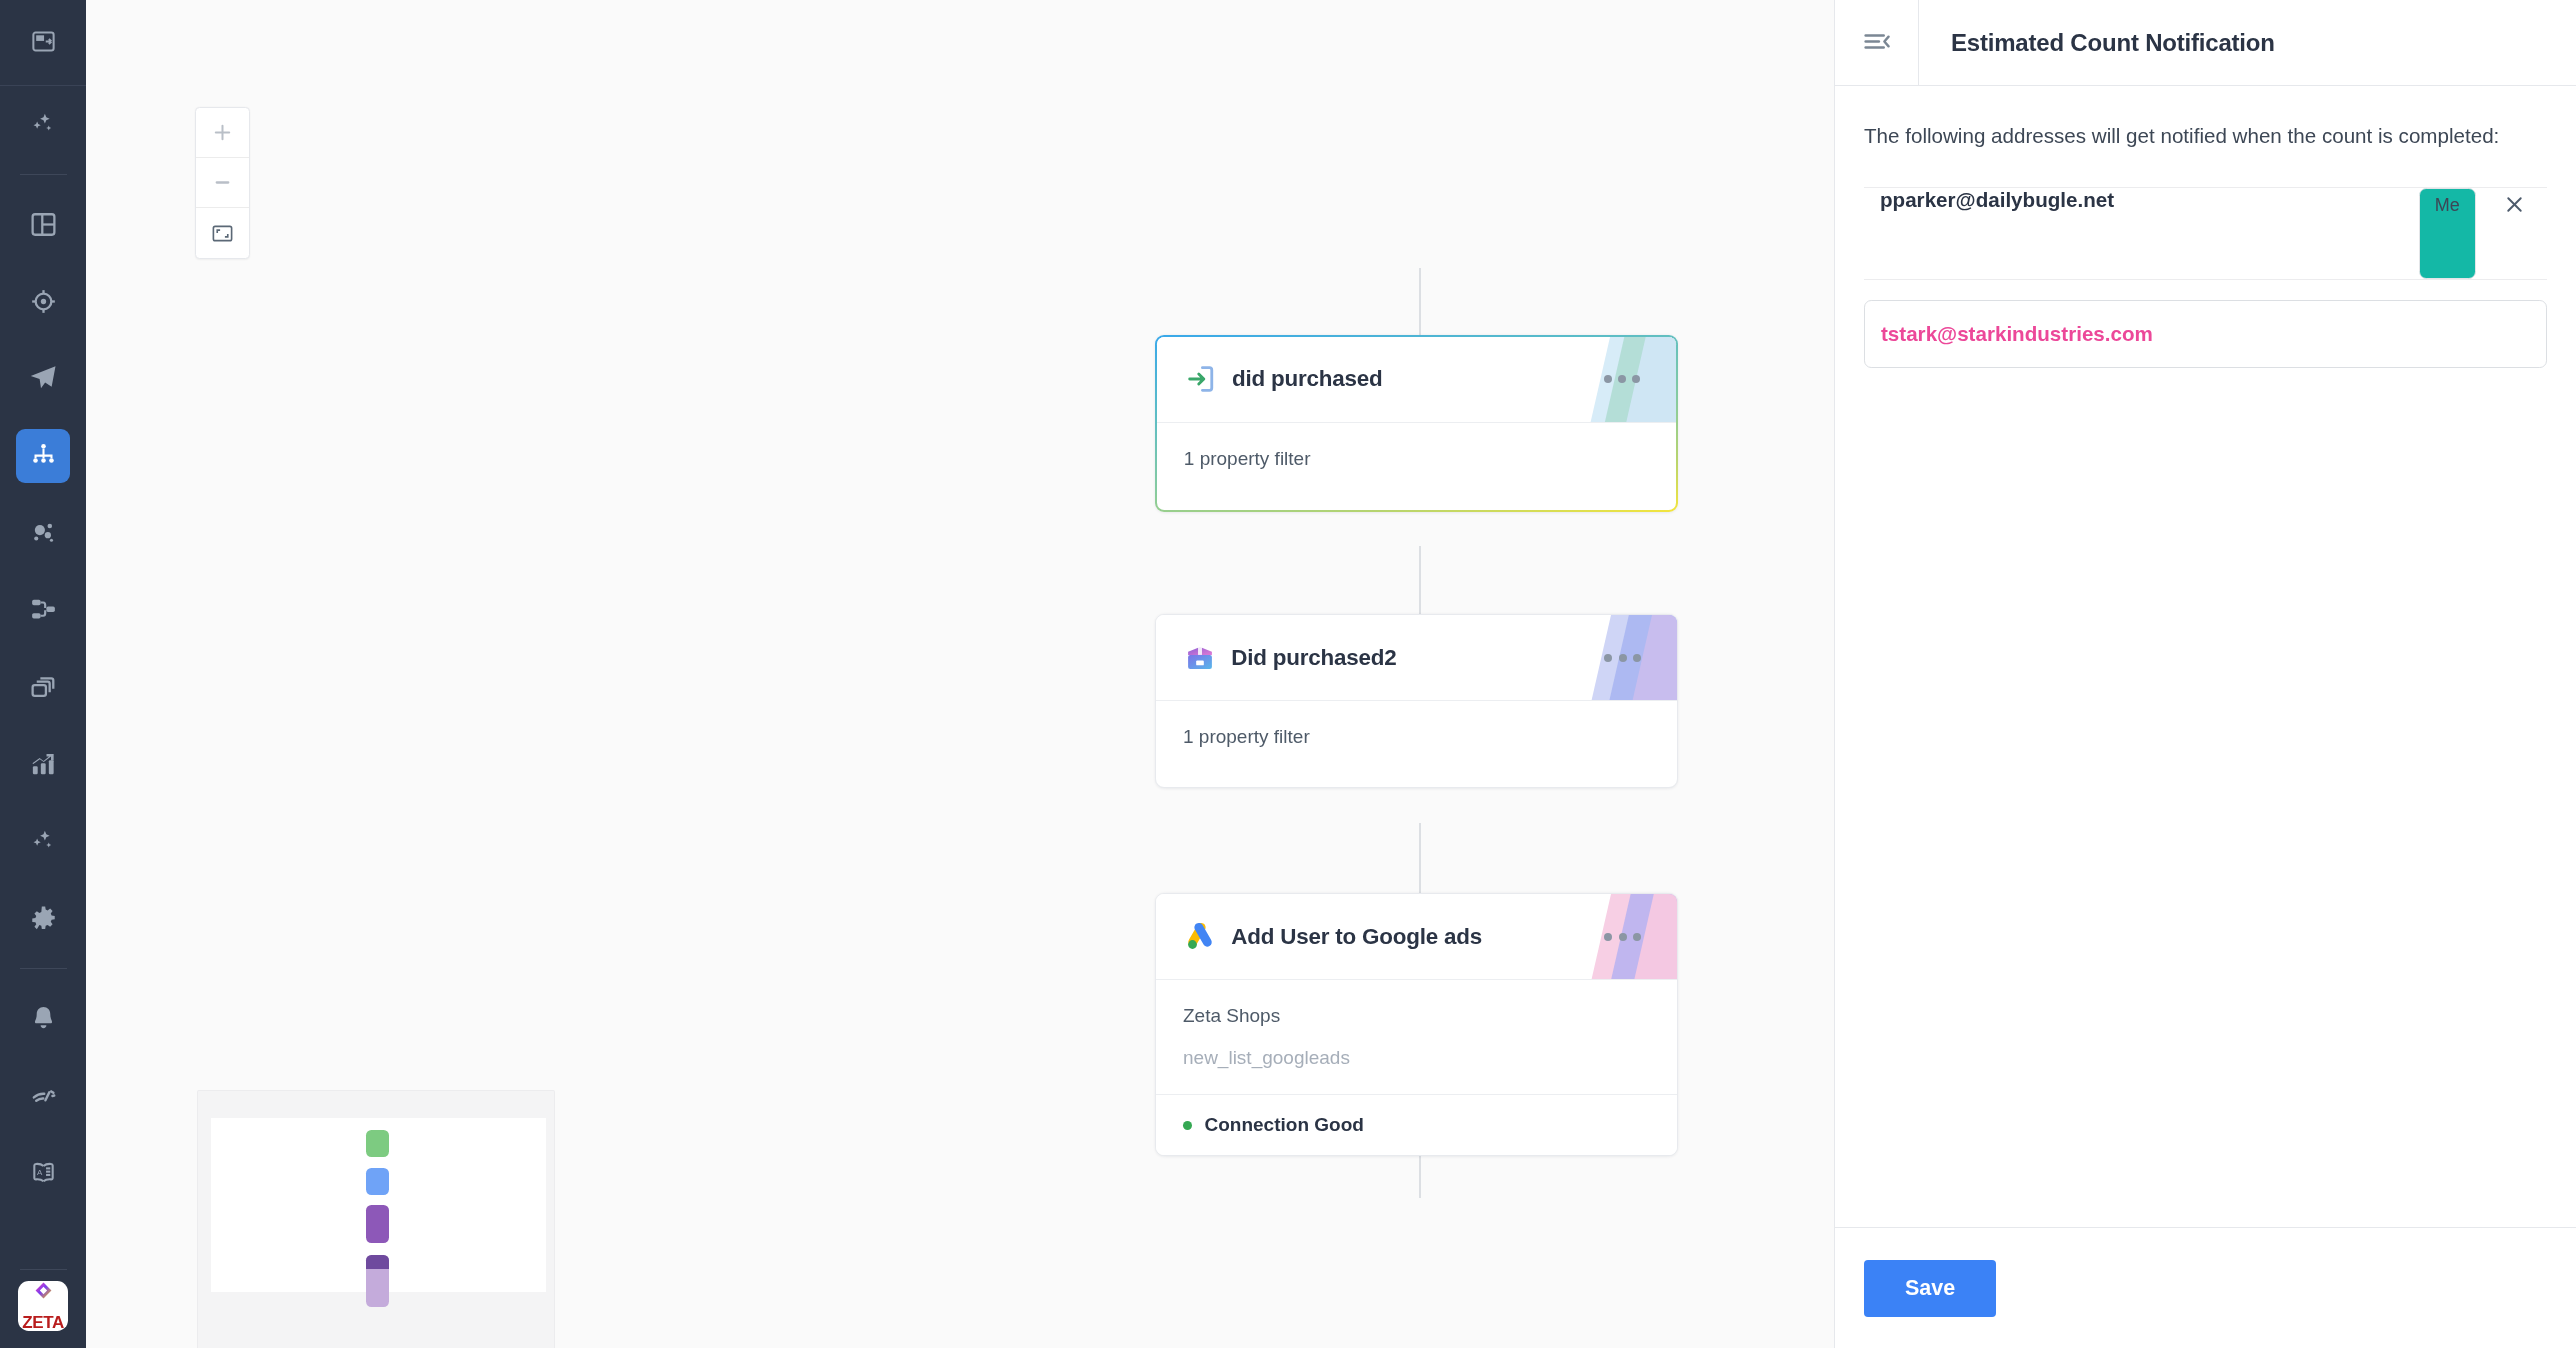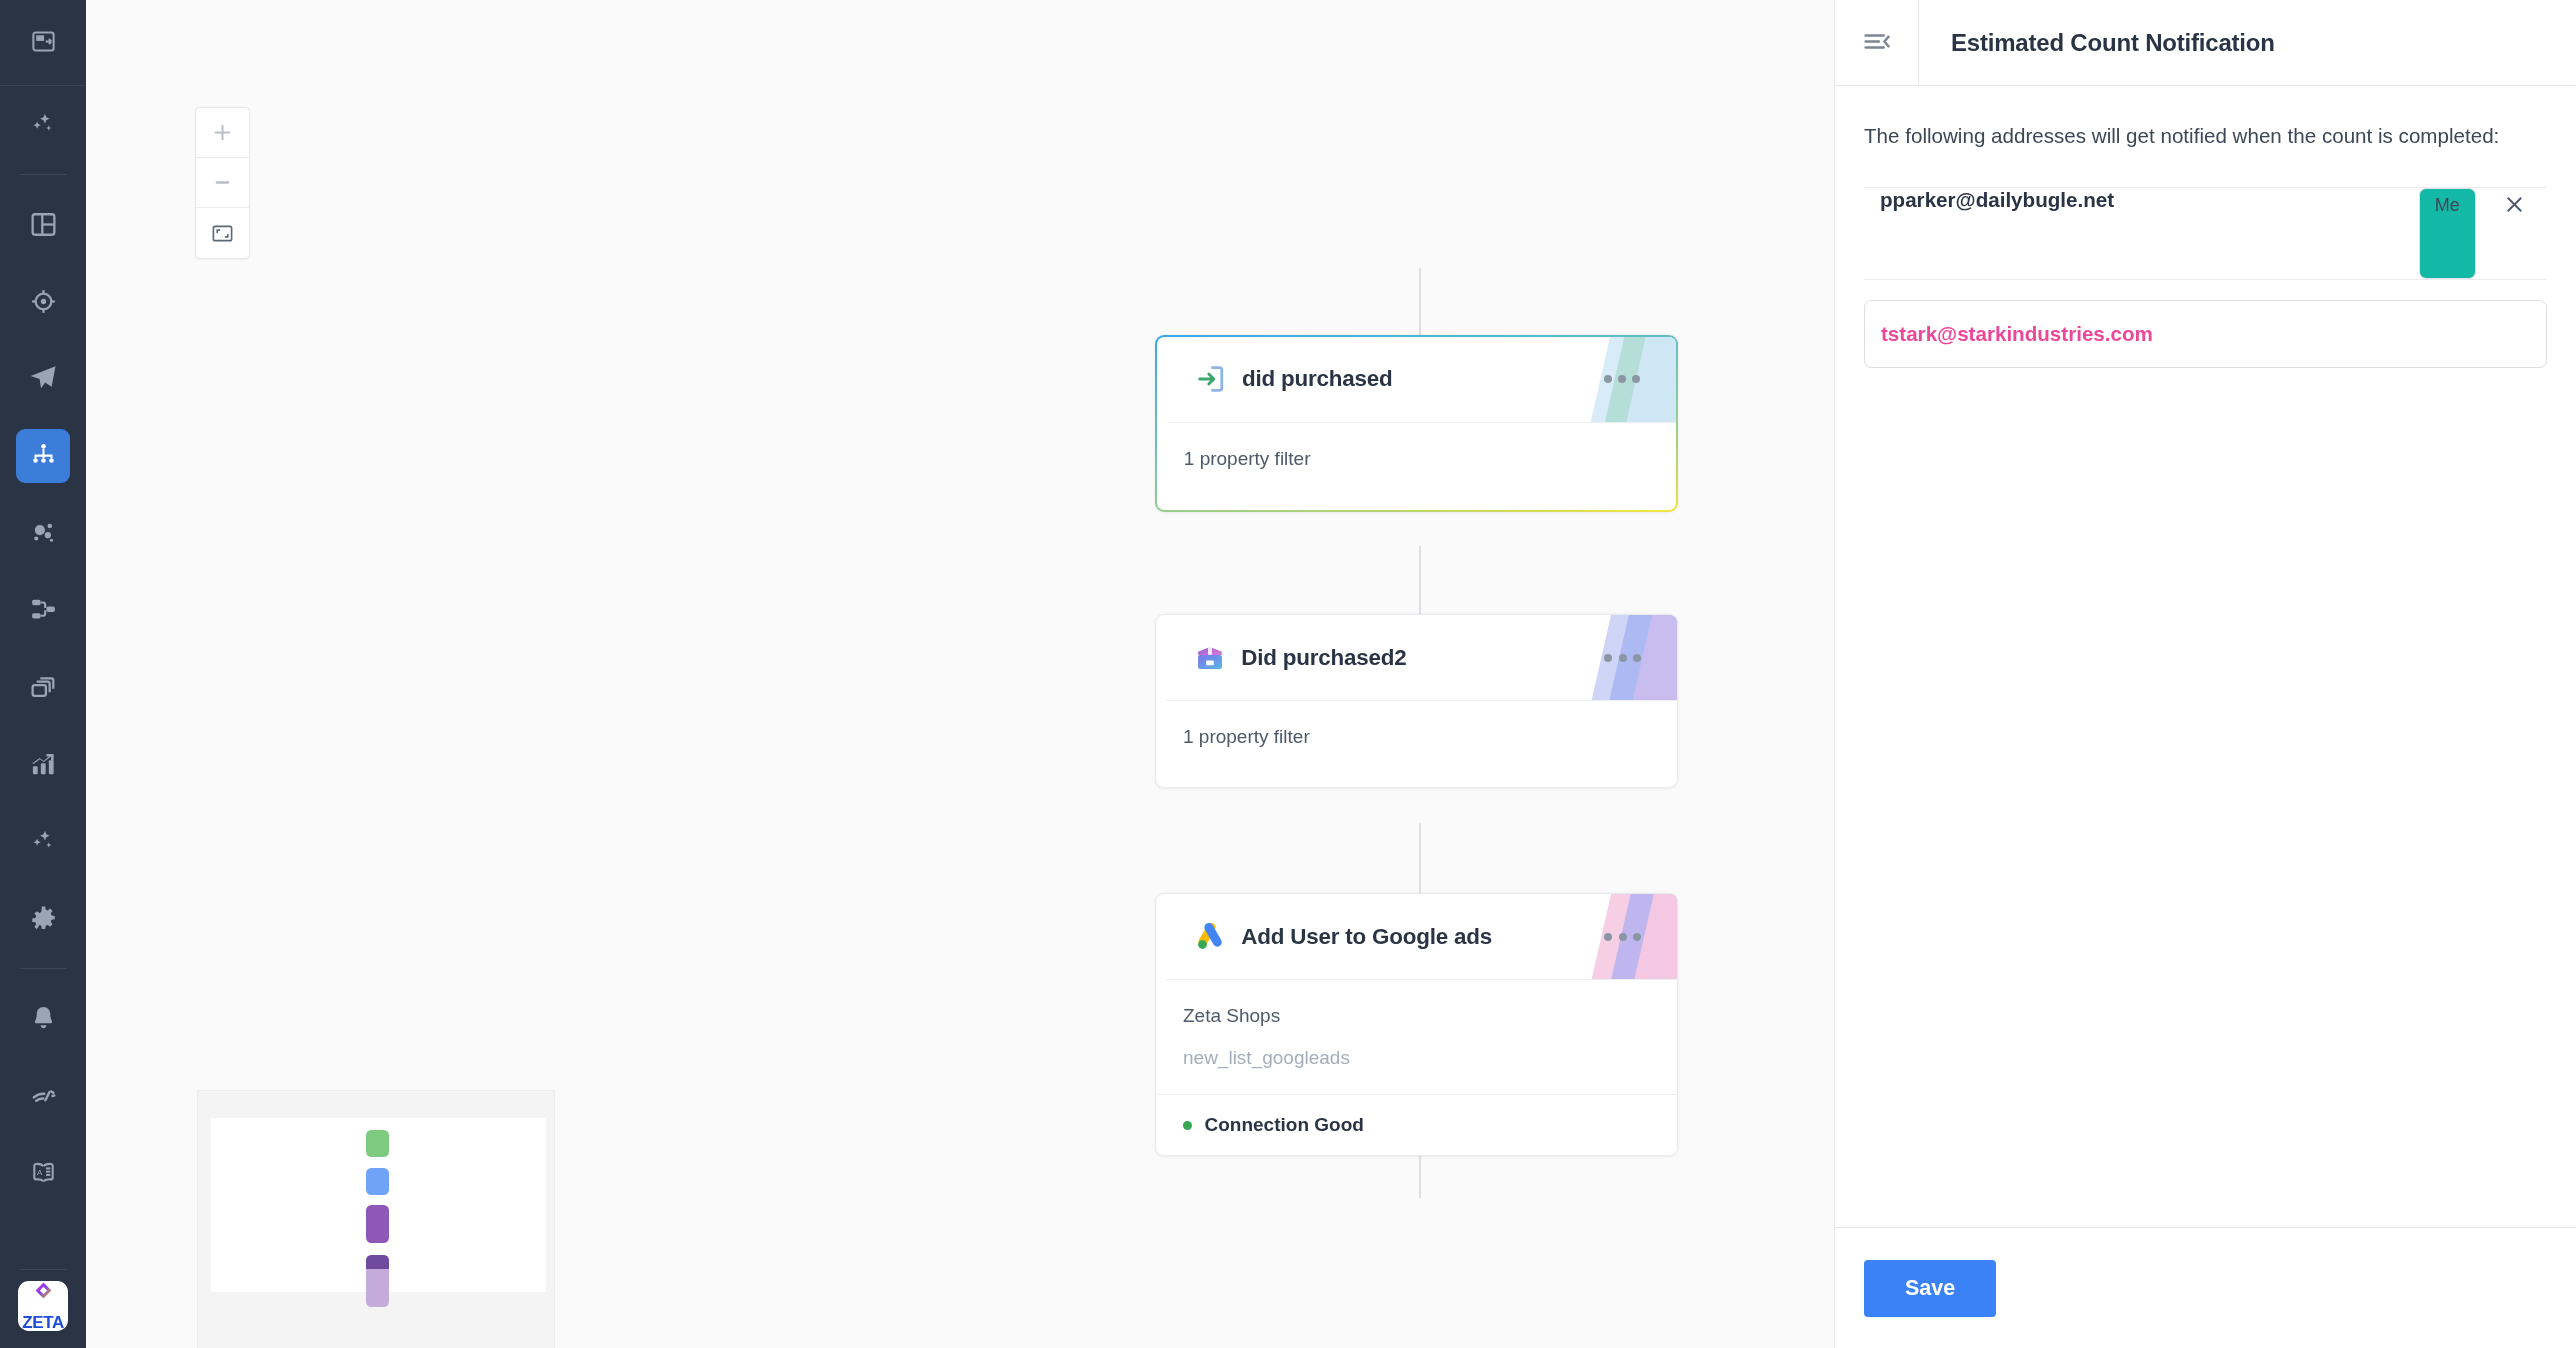--- a/index.html
+++ b/index.html
@@ -36,21 +36,21 @@
   .rail-icon.active { background: #3b7dd8; color: #ffffff; }
   .rail-sep { width: 47px; height: 0.9px; background: #3e4759; margin: 10.7px 0; }
   .rail-spacer { flex: 1 1 auto; }
   .zeta-logo {
     width: 50px; height: 50px; background: #fff; border-radius: 10.7px;
     margin-bottom: 18px;
     display: flex; flex-direction: column; align-items: center; justify-content: center;
     overflow: hidden; cursor: pointer;
   }
   .zeta-word {
-    font-size: 17px; font-weight: bold; color: #1d4ed8;
+    font-size: 17px; font-weight: bold; color: #b91c1c;
     letter-spacing: -0.4px; line-height: 1; margin-top: 14px;
   }
 
   
   .main { flex: 1 1 auto; display: flex; flex-direction: column; min-width: 0; position: relative; }
 
   .topbar {
     height: 86px; background: #fff;
     border-bottom: 0.9px solid #e6e8ec;
     display: flex; align-items: center;
@@ -99,21 +99,21 @@
     border: none;
     padding: 1.8px;
     background: linear-gradient(170deg,#39a8ea 0%, #59bcc8 28%, #86cb9f 58%, #b6d46f 80%, #f4e53d 100%);
   }
   .card.selected > .card-inner {
     background: #fff; border-radius: 7.2px; overflow: hidden; height: 100%;
   }
 
   .card-head {
     height: 86px; display: flex; align-items: center; padding: 0 27px;
-    position: relative; border-bottom: 0.9px solid #eceef1; background: #fff; margin-left: 10px;
+    position: relative; border-bottom: 0.9px solid #eceef1; background: #fff;
   }
   .card-deco {
     position: absolute; right: 0; top: 0; height: 100%; width: 107px;
     overflow: hidden; pointer-events: none;
   }
   .card-node-icon { width: 34px; height: 34px; flex: 0 0 34px; margin-right: 14.3px; }
   .card-title {
     font-size: 22.4px; font-weight: bold; color: #2b3445; letter-spacing: -0.2px;
     white-space: nowrap; z-index: 2;
   }

